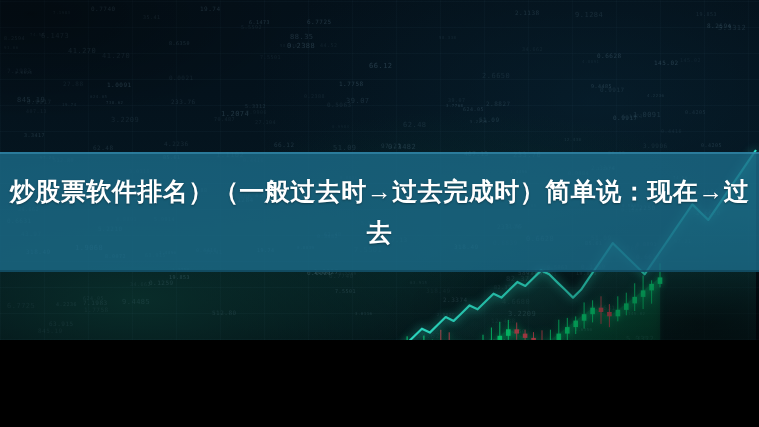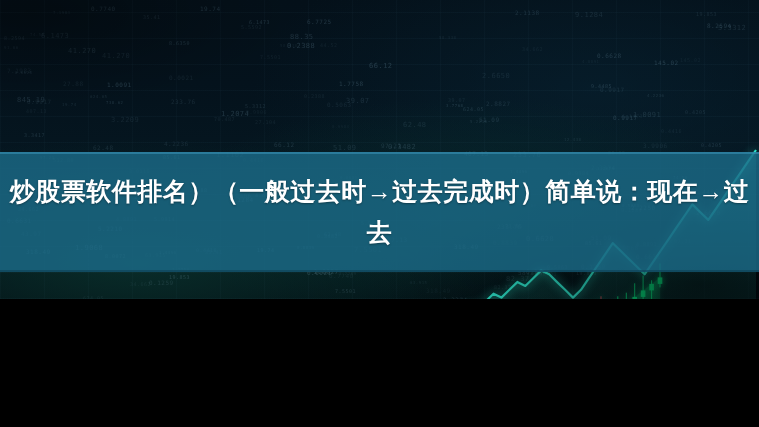--- a/index.html
+++ b/index.html
@@ -7,21 +7,21 @@
     padding: 0;
     background: #000;
   }
   body {
     font-family: "Liberation Sans", "DejaVu Sans", sans-serif;
   }
 
   #stage {
     position: relative;
     width: 759px;
-    height: 299px;
+    height: 340px;
     overflow: hidden;
     background: #030c14;
   }
 
   
   .bg-base {
     position: absolute;
     inset: 0;
     background:
       radial-gradient(ellipse 70% 60% at 18% 88%, rgba(10,50,45,0.85) 0%, rgba(4,18,26,0.0) 70%),

